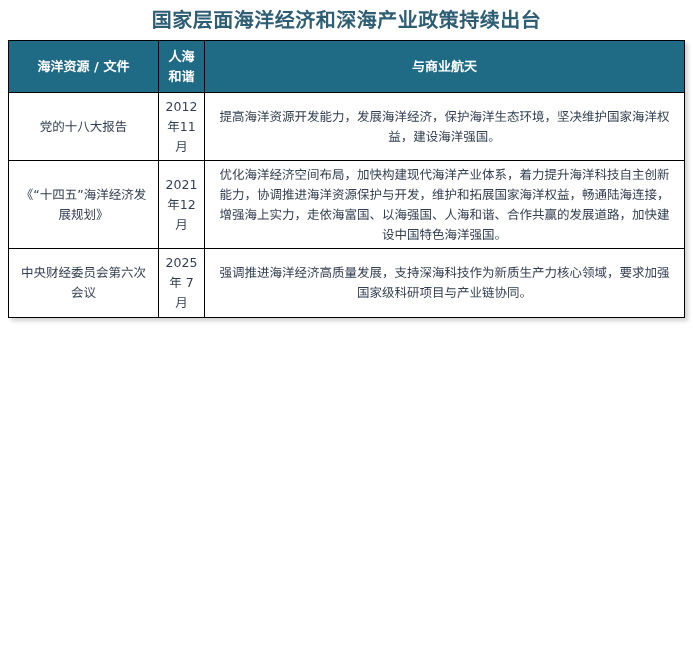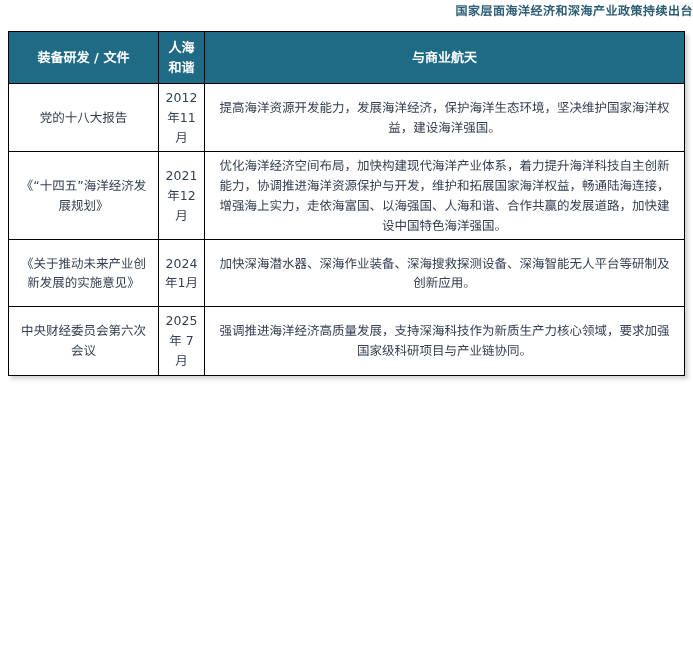--- a/index.html
+++ b/index.html
@@ -4,25 +4,26 @@
 <style>
   * { box-sizing: border-box; }
   html, body {
     margin: 0; padding: 0;
     width: 693px; height: 672px;
     background: #ffffff;
     font-family: "DejaVu Sans", "Liberation Sans", sans-serif;
     overflow: hidden;
   }
   .page-title {
-    text-align: right;
+    text-align: center;
     color: #2e5e74;
     font-weight: bold;
-    font-size: 12px;
+    font-size: 20px;
     line-height: 22px;
+    padding-top: 9px;
     margin-bottom: 9px;
     letter-spacing: 0.5px;
   }
   table.policy-table {
     border-collapse: collapse;
     table-layout: fixed;
     margin-left: 8px;
     width: 677px;
     box-shadow: 3px 3px 4px rgba(0,0,0,0.18);
   }
@@ -50,40 +51,35 @@
   td.cell-content { padding: 4px 9px; }
 </style>
 </head>
 <body>
 
 <div class="page-title">国家层面海洋经济和深海产业政策持续出台</div>
 
 <table class="policy-table">
   <thead>
     <tr>
-      <th class="col-name">装备研发 / 文件</th>
+      <th class="col-name">海洋资源 / 文件</th>
       <th class="col-date">人海和谐</th>
       <th class="col-content">与商业航天</th>
     </tr>
   </thead>
   <tbody>
     <tr style="height:62px">
       <td class="cell-name">党的十八大报告</td>
       <td class="cell-date">2012年11月</td>
       <td class="cell-content">提高海洋资源开发能力，发展海洋经济，保护海洋生态环境，坚决维护国家海洋权益，建设海洋强国。</td>
     </tr>
     <tr style="height:84px">
       <td class="cell-name">《“十四五”海洋经济发展规划》</td>
       <td class="cell-date">2021年12月</td>
       <td class="cell-content">优化海洋经济空间布局，加快构建现代海洋产业体系，着力提升海洋科技自主创新能力，协调推进海洋资源保护与开发，维护和拓展国家海洋权益，畅通陆海连接，增强海上实力，走依海富国、以海强国、人海和谐、合作共赢的发展道路，加快建设中国特色海洋强国。</td>
     </tr>
-    <tr style="height:67px">
-      <td class="cell-name">《关于推动未来产业创新发展的实施意见》</td>
-      <td class="cell-date">2024年1月</td>
-      <td class="cell-content">加快深海潜水器、深海作业装备、深海搜救探测设备、深海智能无人平台等研制及创新应用。</td>
-    </tr>
     <tr style="height:66px">
       <td class="cell-name">中央财经委员会第六次会议</td>
       <td class="cell-date">2025 年 7 月</td>
       <td class="cell-content">强调推进海洋经济高质量发展，支持深海科技作为新质生产力核心领域，要求加强国家级科研项目与产业链协同。</td>
     </tr>
   </tbody>
 </table>
 
 </body></html>

